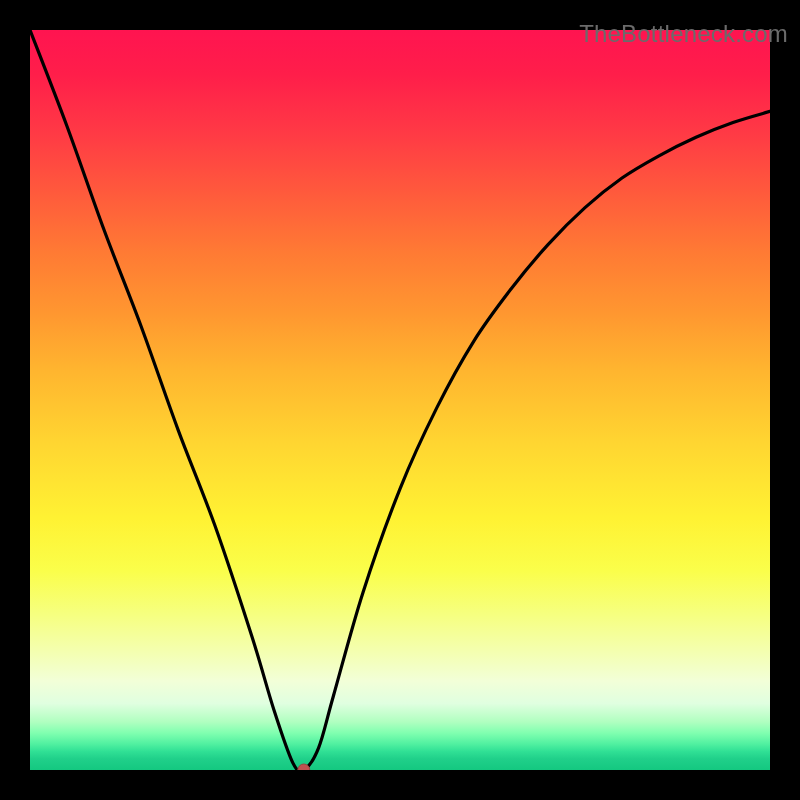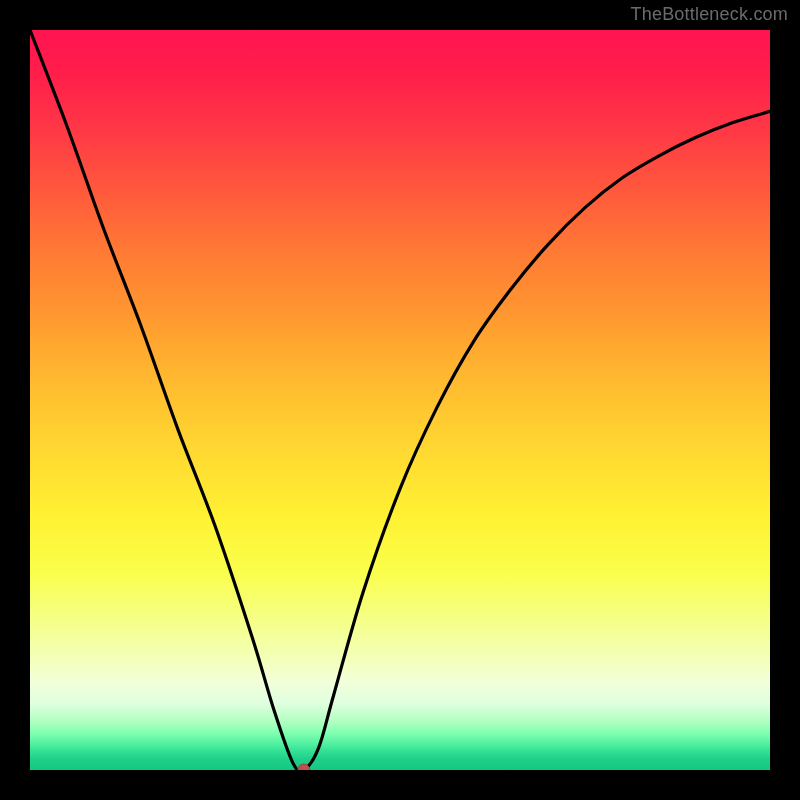--- a/index.html
+++ b/index.html
@@ -5,24 +5,24 @@
   * { margin: 0; padding: 0; box-sizing: border-box; }
   html, body { width: 800px; height: 800px; overflow: hidden; background: #000; }
   .container {
     position: relative;
     width: 800px;
     height: 800px;
     background: #000;
   }
   .watermark {
     position: absolute;
-    top: 4px;
+    top: 20px;
     right: 12px;
     font-family: Arial, Helvetica, sans-serif;
-    font-size: 18px;
+    font-size: 24px;
     font-weight: 500;
     color: #6b6b6b;
     z-index: 10;
     letter-spacing: 0.2px;
   }
   .plot-area {
     position: absolute;
     left: 30px;
     top: 30px;
     width: 740px;

